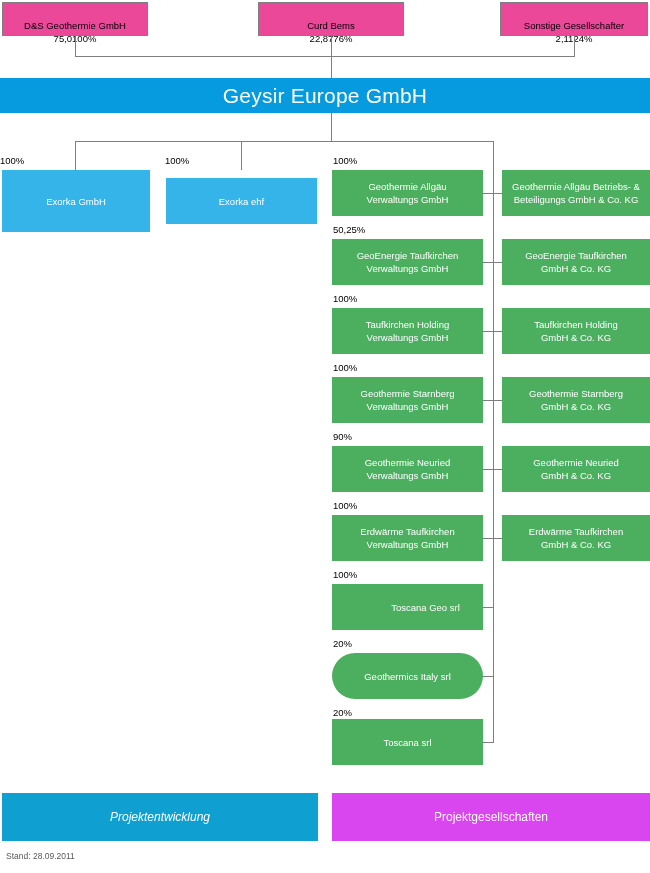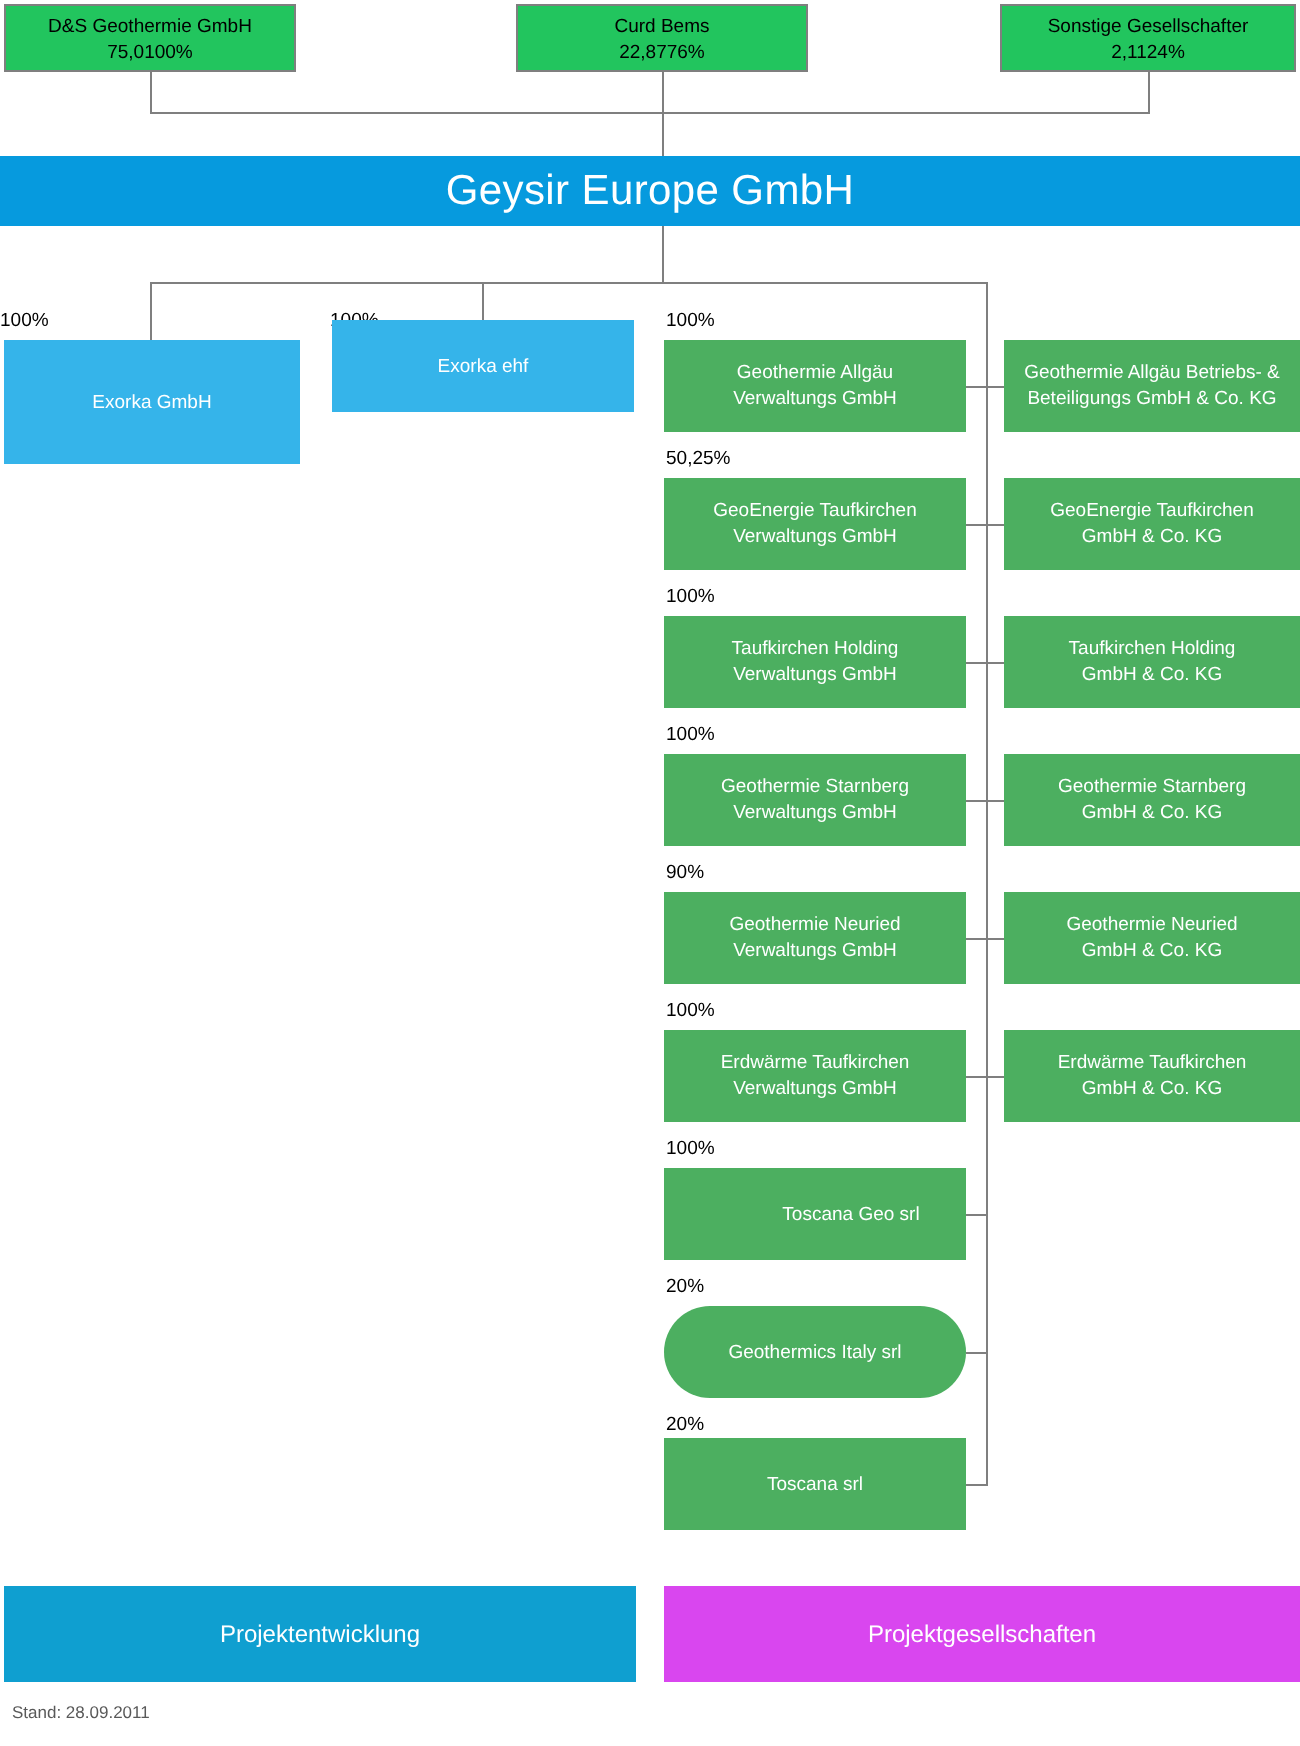--- a/index.html
+++ b/index.html
@@ -19,26 +19,26 @@
     overflow: hidden;
     background: #ffffff;
   }
 
   
   .abs { position: absolute; box-sizing: border-box; }
 
   
   .shareholder {
     border: 1px solid #7f7f7f;
-    background: #22c55e;
+    background: #ec4899;
     color: #000000;
     font-size: 9.5px;
     line-height: 13px;
     text-align: center;
-    padding-top: 4px;
+    padding-top: 16px;
   }
   .shareholder .sh-name { display: block; white-space: nowrap; }
   .shareholder .sh-pct  { display: block; white-space: nowrap; }
 
   
   .parent-bar {
     background: #069ade;
     color: #ffffff;
     font-size: 21px;
     line-height: 35px;
@@ -128,21 +128,21 @@
   <div class="abs line-v" style="left:241px; top:141px; height:29px;"></div>
 
   <div class="abs line-v" style="left:493px; top:141px; height:601px;"></div>
 
   <div class="abs pct-label" style="left:0px; top:155px; width:40px;">100%</div>
   <div class="abs entity blue" style="left:2px; top:170px; width:148px; height:62px;">
     <span class="ent-text">Exorka GmbH</span>
   </div>
 
   <div class="abs pct-label" style="left:165px; top:155px; width:40px;">100%</div>
-  <div class="abs entity blue" style="left:166px; top:160px; width:151px; height:46px;">
+  <div class="abs entity blue" style="left:166px; top:178px; width:151px; height:46px;">
     <span class="ent-text">Exorka ehf</span>
   </div>
 
   <div class="abs pct-label" style="left:333px; top:155px;">100%</div>
   <div class="abs entity green" style="left:332px; top:170px; width:151px; height:46px;">
     <span class="ent-text">
       <span>Geothermie Allgäu</span><br>
       <span>Verwaltungs GmbH</span>
     </span>
   </div>
@@ -240,21 +240,21 @@
     <span class="ent-text">Geothermics Italy srl</span>
   </div>
   <div class="abs line-h" style="left:483px; top:676px; width:11px;"></div>
 
   <div class="abs pct-label" style="left:333px; top:707px;">20%</div>
   <div class="abs entity green" style="left:332px; top:719px; width:151px; height:46px;">
     <span class="ent-text">Toscana srl</span>
   </div>
   <div class="abs line-h" style="left:483px; top:742px; width:11px;"></div>
 
-  <div class="abs legend blue" style="left:2px; top:793px; width:316px; height:48px;">
+  <div class="abs legend blue" style="left:2px; top:793px; width:316px; height:48px;font-style:italic;">
     <span>Projektentwicklung</span>
   </div>
   <div class="abs legend green" style="left:332px; top:793px; width:318px; height:48px;">
     <span>Projektgesellschaften</span>
   </div>
 
   <div class="abs footnote" style="left:6px; top:851px;">Stand: 28.09.2011</div>
 
 </div>
 

